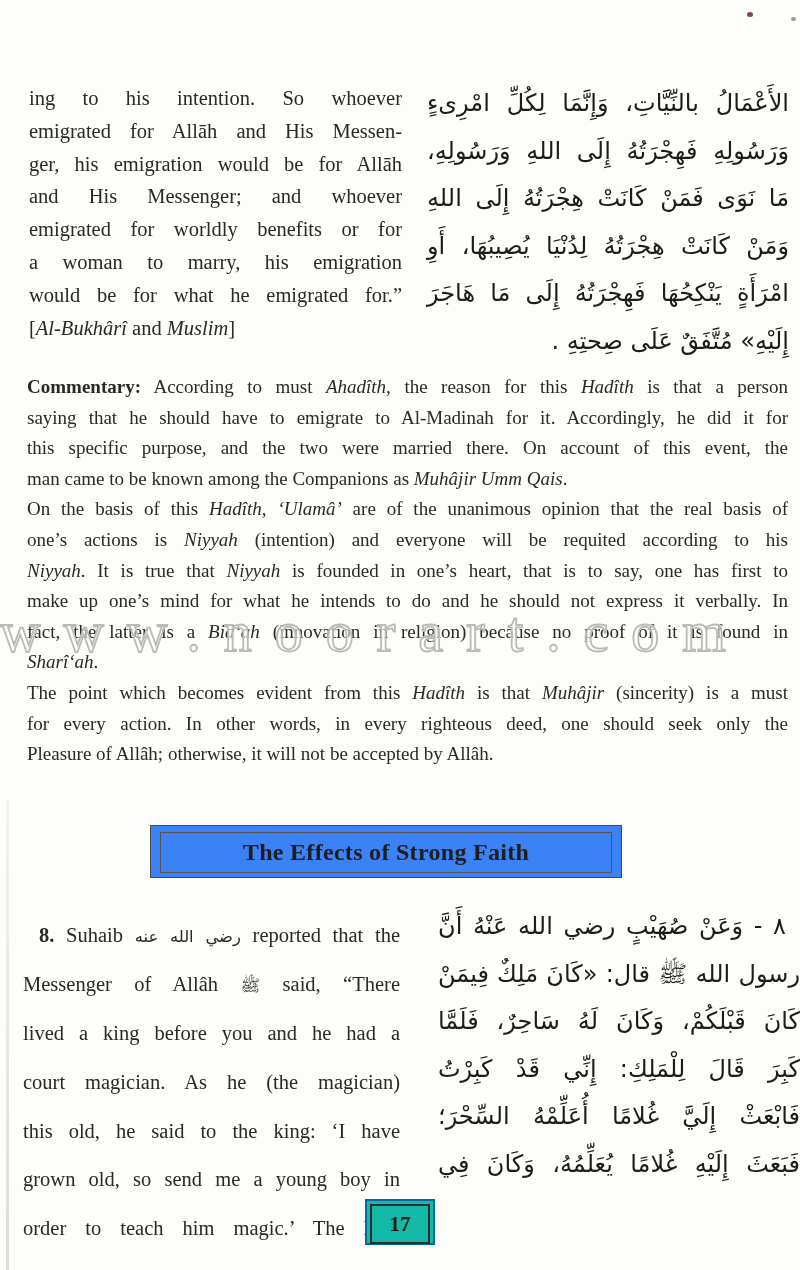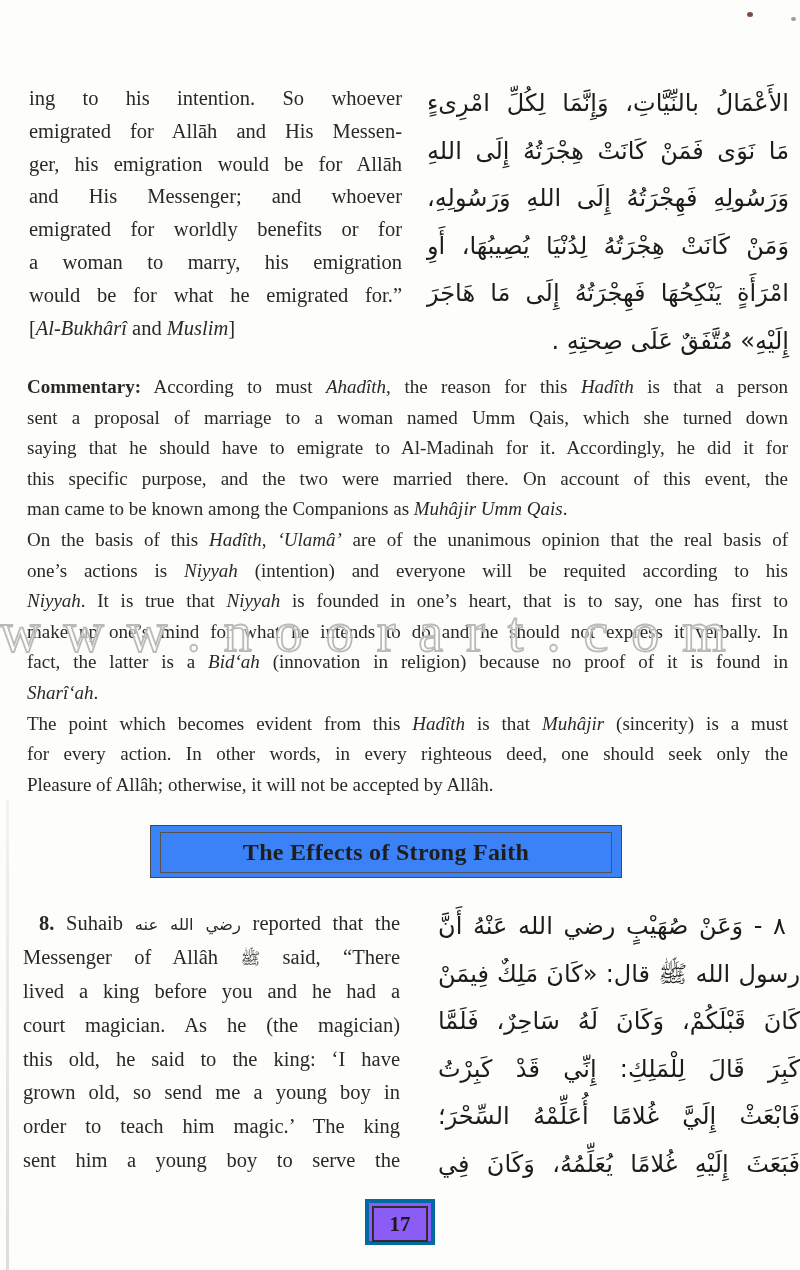--- a/index.html
+++ b/index.html
@@ -32,34 +32,34 @@
   .commentary .line{height:30.6px;line-height:30.6px;text-align:right;}
 
   
   .heading-box{position:absolute;top:825px;left:150px;width:472px;height:53px;
     background:#3b82f6;border:1.5px solid #4a4845;padding:6px 9px;box-sizing:border-box;}
   .heading-inner{border:1.2px solid #56524e;height:100%;display:flex;align-items:center;justify-content:center;}
   .heading-title{font-weight:bold;font-size:24px;letter-spacing:0.3px;color:#201e1c;}
 
   
   .bottom-english{position:absolute;top:906px;left:23px;width:377px;font-size:20.5px;}
-  .bottom-english .line{height:33.9px;line-height:35px;}
+  .bottom-english .line{height:33.9px;line-height:29px;margin-top:15px;}
   .bottom-arabic{position:absolute;top:903px;left:427px;width:362px;direction:rtl;
     font-family:"DejaVu Sans", sans-serif;font-size:24px;color:#1e1c1a;margin-left:11px;}
   .bottom-arabic .line{height:47.5px;line-height:47.5px;}
 
   
   .watermark{position:absolute;top:604px;left:0;width:669px;z-index:5;
     text-align:center;white-space:nowrap;pointer-events:none;
     font-family:"Liberation Serif", serif;font-size:56px;line-height:56px;letter-spacing:23px;
     color:rgba(255,255,255,0.55);-webkit-text-stroke:1.8px #bcbab7;}
 
   
   .page-number-box{position:absolute;top:1199px;left:365px;width:70px;height:46px;
-    border:4px solid #0369a1;background:#8b5cf6;padding:3px;box-sizing:border-box;}
+    border:2px solid #0369a1;background:#14b8a6;padding:3px;box-sizing:border-box;}
   .page-number-inner{border:2px solid #2f2d2b;height:100%;display:flex;align-items:center;justify-content:center;}
   .page-number{font-weight:bold;font-size:21px;color:#1d1b1a;}
 
   
   .dot{position:absolute;border-radius:50%;}
   .dot.a1{top:12px;left:747px;width:6px;height:5px;background:#7e4a44;}
   .dot.a2{top:17px;left:791px;width:5px;height:4px;background:#a09a94;}
   .edge-shadow{position:absolute;left:6px;top:800px;width:3px;height:470px;
     background:linear-gradient(180deg,#efefee,#d6d5d3);opacity:0.8;}
 </style>
@@ -78,32 +78,31 @@
         <div class="line"><span>emigrated for Allāh and His Messen-</span></div>
         <div class="line"><span>ger, his emigration would be for Allāh</span></div>
         <div class="line"><span>and His Messenger; and whoever</span></div>
         <div class="line"><span>emigrated for worldly benefits or for</span></div>
         <div class="line"><span>a woman to marry, his emigration</span></div>
         <div class="line"><span>would be for what he emigrated for.”</span></div>
         <div class="line no-just"><span>[</span><span class="i">Al-Bukhârî</span><span> and </span><span class="i">Muslim</span><span>]</span></div>
       </div>
     <div class="top-arabic arabic">
         <div class="line"><span>الأَعْمَالُ بالنِّيَّاتِ، وَإِنَّمَا لِكُلِّ امْرِىءٍ</span></div>
+        <div class="line"><span>وَرَسُولِهِ فَهِجْرَتُهُ إِلَى اللهِ وَرَسُولِهِ،</span></div>
         <div class="line"><span>مَا نَوَى فَمَنْ كَانَتْ هِجْرَتُهُ إِلَى اللهِ</span></div>
-        <div class="line"><span>وَرَسُولِهِ فَهِجْرَتُهُ إِلَى اللهِ وَرَسُولِهِ،</span></div>
         <div class="line"><span>وَمَنْ كَانَتْ هِجْرَتُهُ لِدُنْيَا يُصِيبُهَا، أَوِ</span></div>
         <div class="line"><span>امْرَأَةٍ يَنْكِحُهَا فَهِجْرَتُهُ إِلَى مَا هَاجَرَ</span></div>
         <div class="line no-just ctr"><span>إِلَيْهِ» مُتَّفَقٌ عَلَى صِحتِهِ .</span></div>
       </div>
   </section>
 
   <section class="commentary english">
     <div>
         <div class="line"><span class="b">Commentary:</span><span> According to must </span><span class="i">Ahadîth</span><span>, the reason for this </span><span class="i">Hadîth</span><span> is that a person</span></div>
-        <div class="line"><span>sent a proposal of marriage to a woman named Umm Qais, which she turned down</span></div>
         <div class="line"><span>saying that he should have to emigrate to Al-Madinah for it. Accordingly, he did it for</span></div>
         <div class="line"><span>this specific purpose, and the two were married there. On account of this event, the</span></div>
         <div class="line no-just"><span>man came to be known among the Companions as </span><span class="i">Muhâjir Umm Qais</span><span>.</span></div>
       </div>
     <div>
         <div class="line"><span>On the basis of this </span><span class="i">Hadîth</span><span>, </span><span class="i">‘Ulamâ’</span><span> are of the unanimous opinion that the real basis of</span></div>
         <div class="line"><span>one’s actions is </span><span class="i">Niyyah</span><span> (intention) and everyone will be requited according to his</span></div>
         <div class="line"><span class="i">Niyyah</span><span>. It is true that </span><span class="i">Niyyah</span><span> is founded in one’s heart, that is to say, one has first to</span></div>
         <div class="line"><span>make up one’s mind for what he intends to do and he should not express it verbally. In</span></div>
         <div class="line"><span>fact, the latter is a </span><span class="i">Bid‘ah</span><span> (innovation in religion) because no proof of it is found in</span></div>

